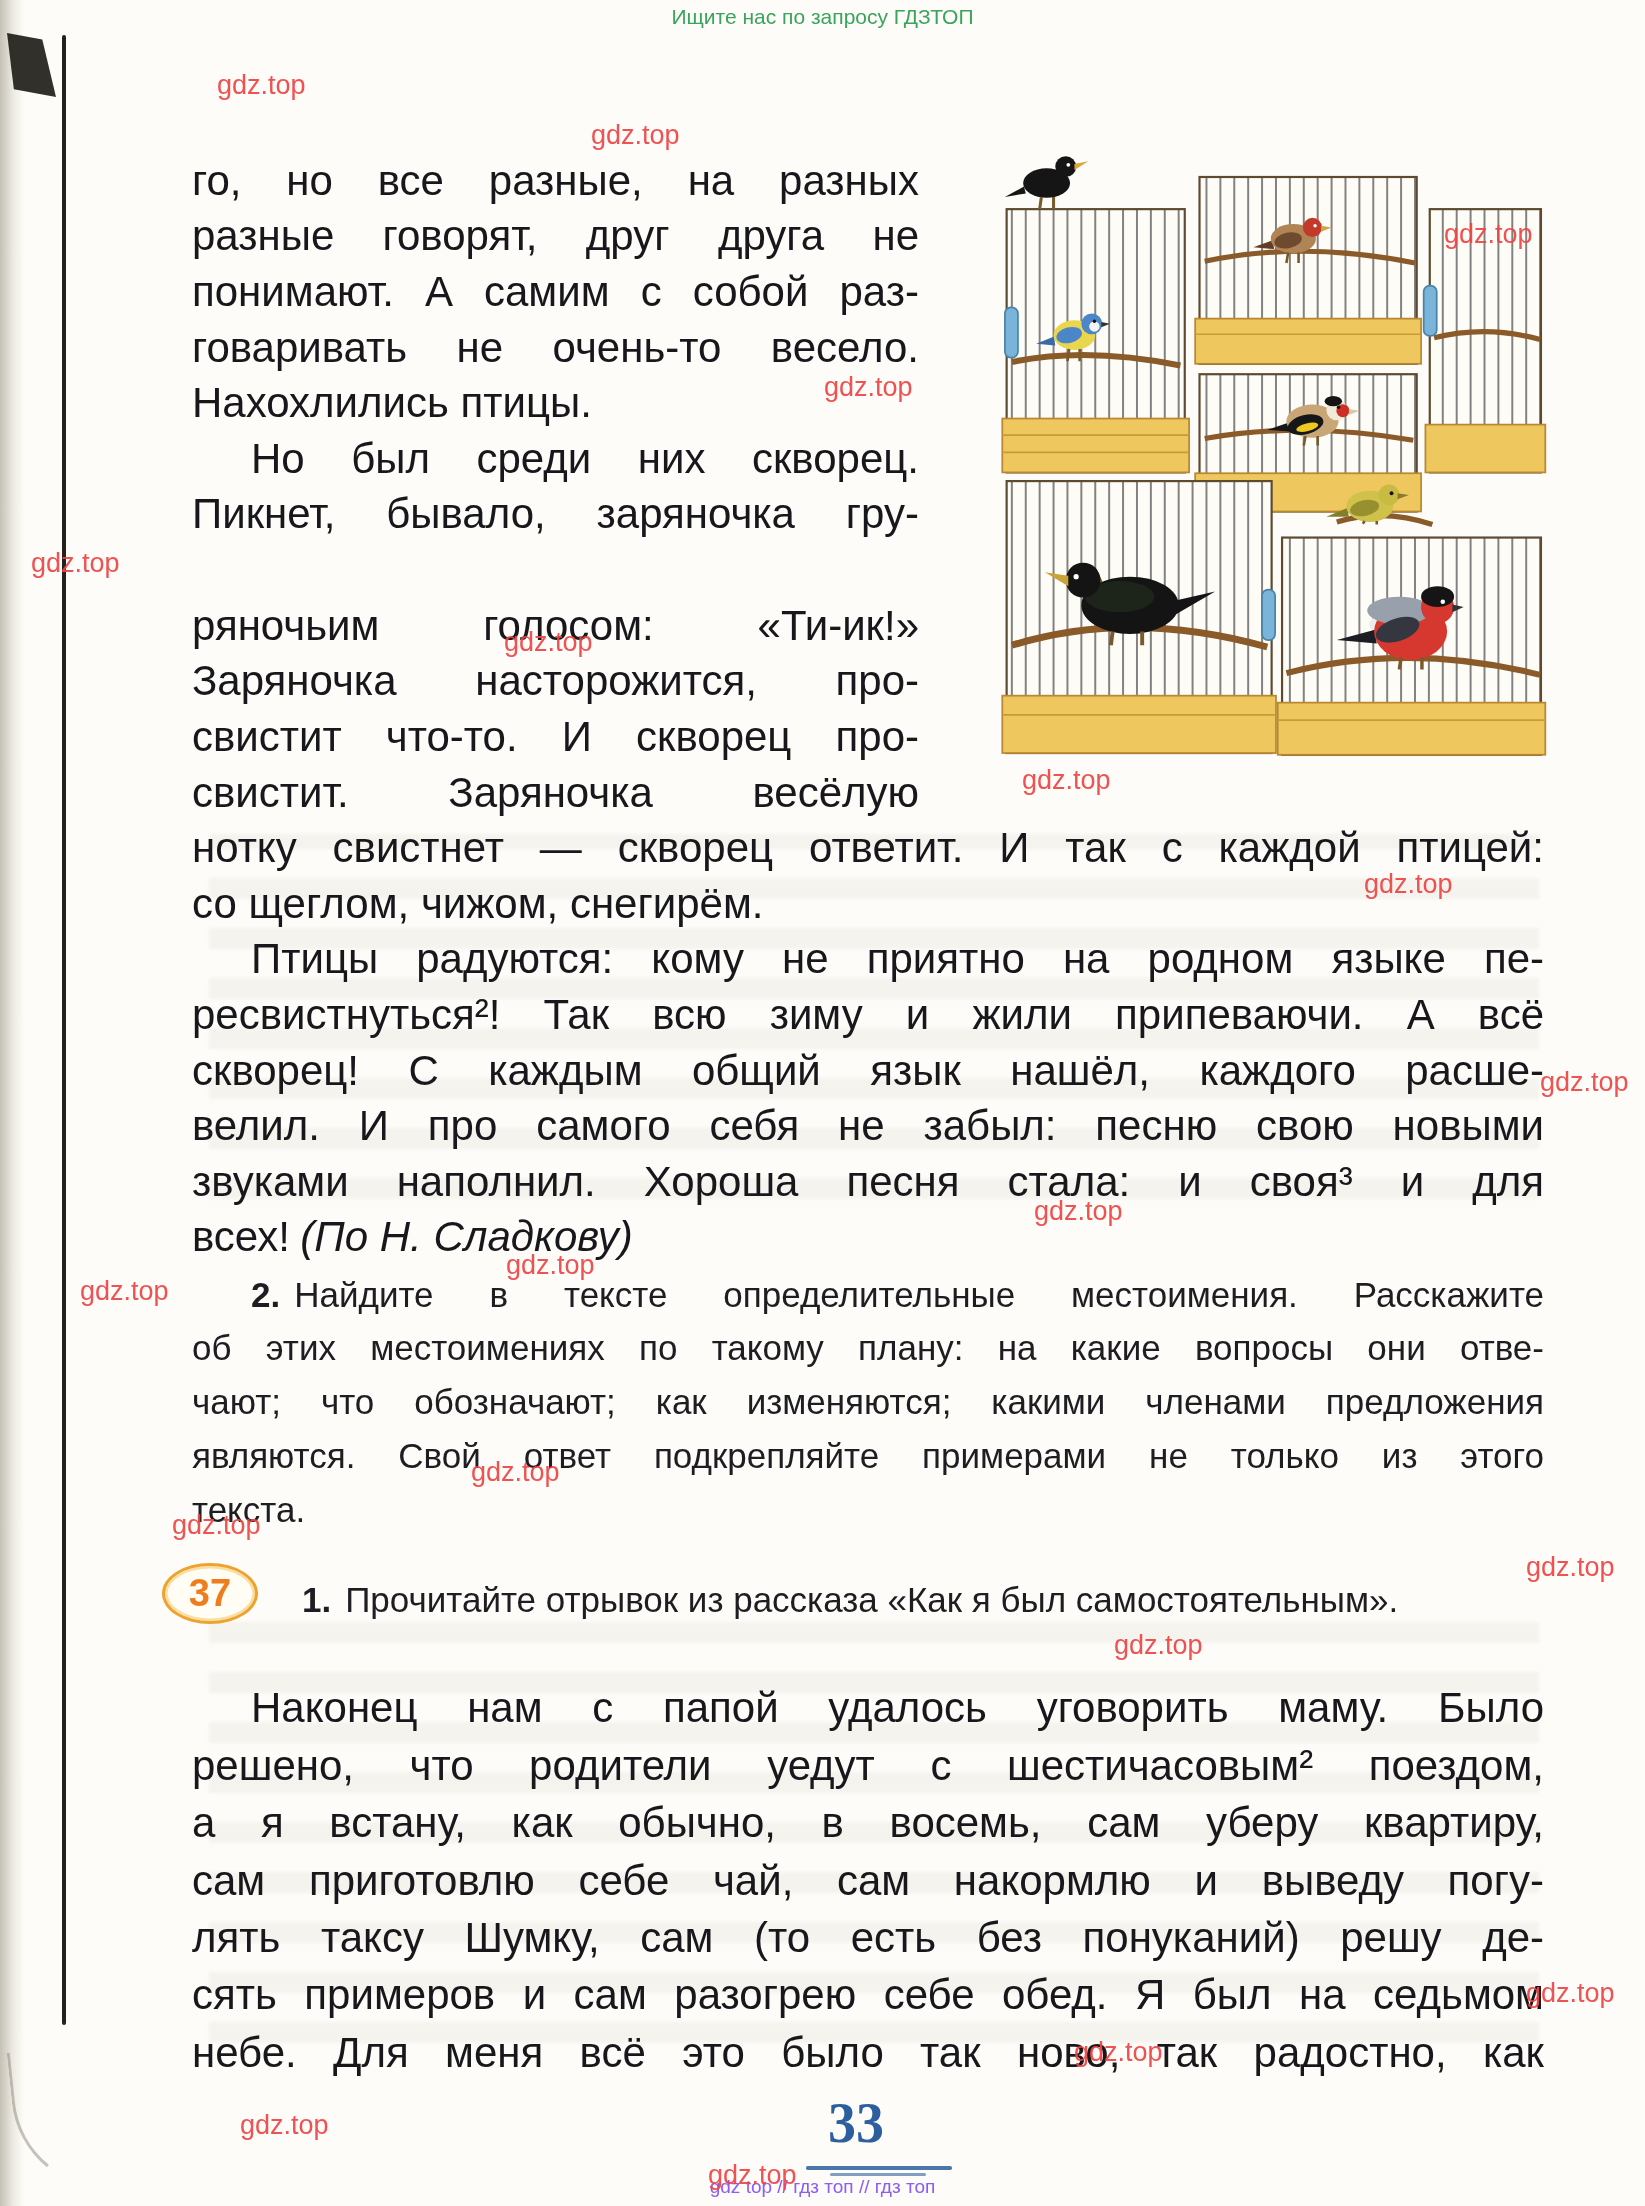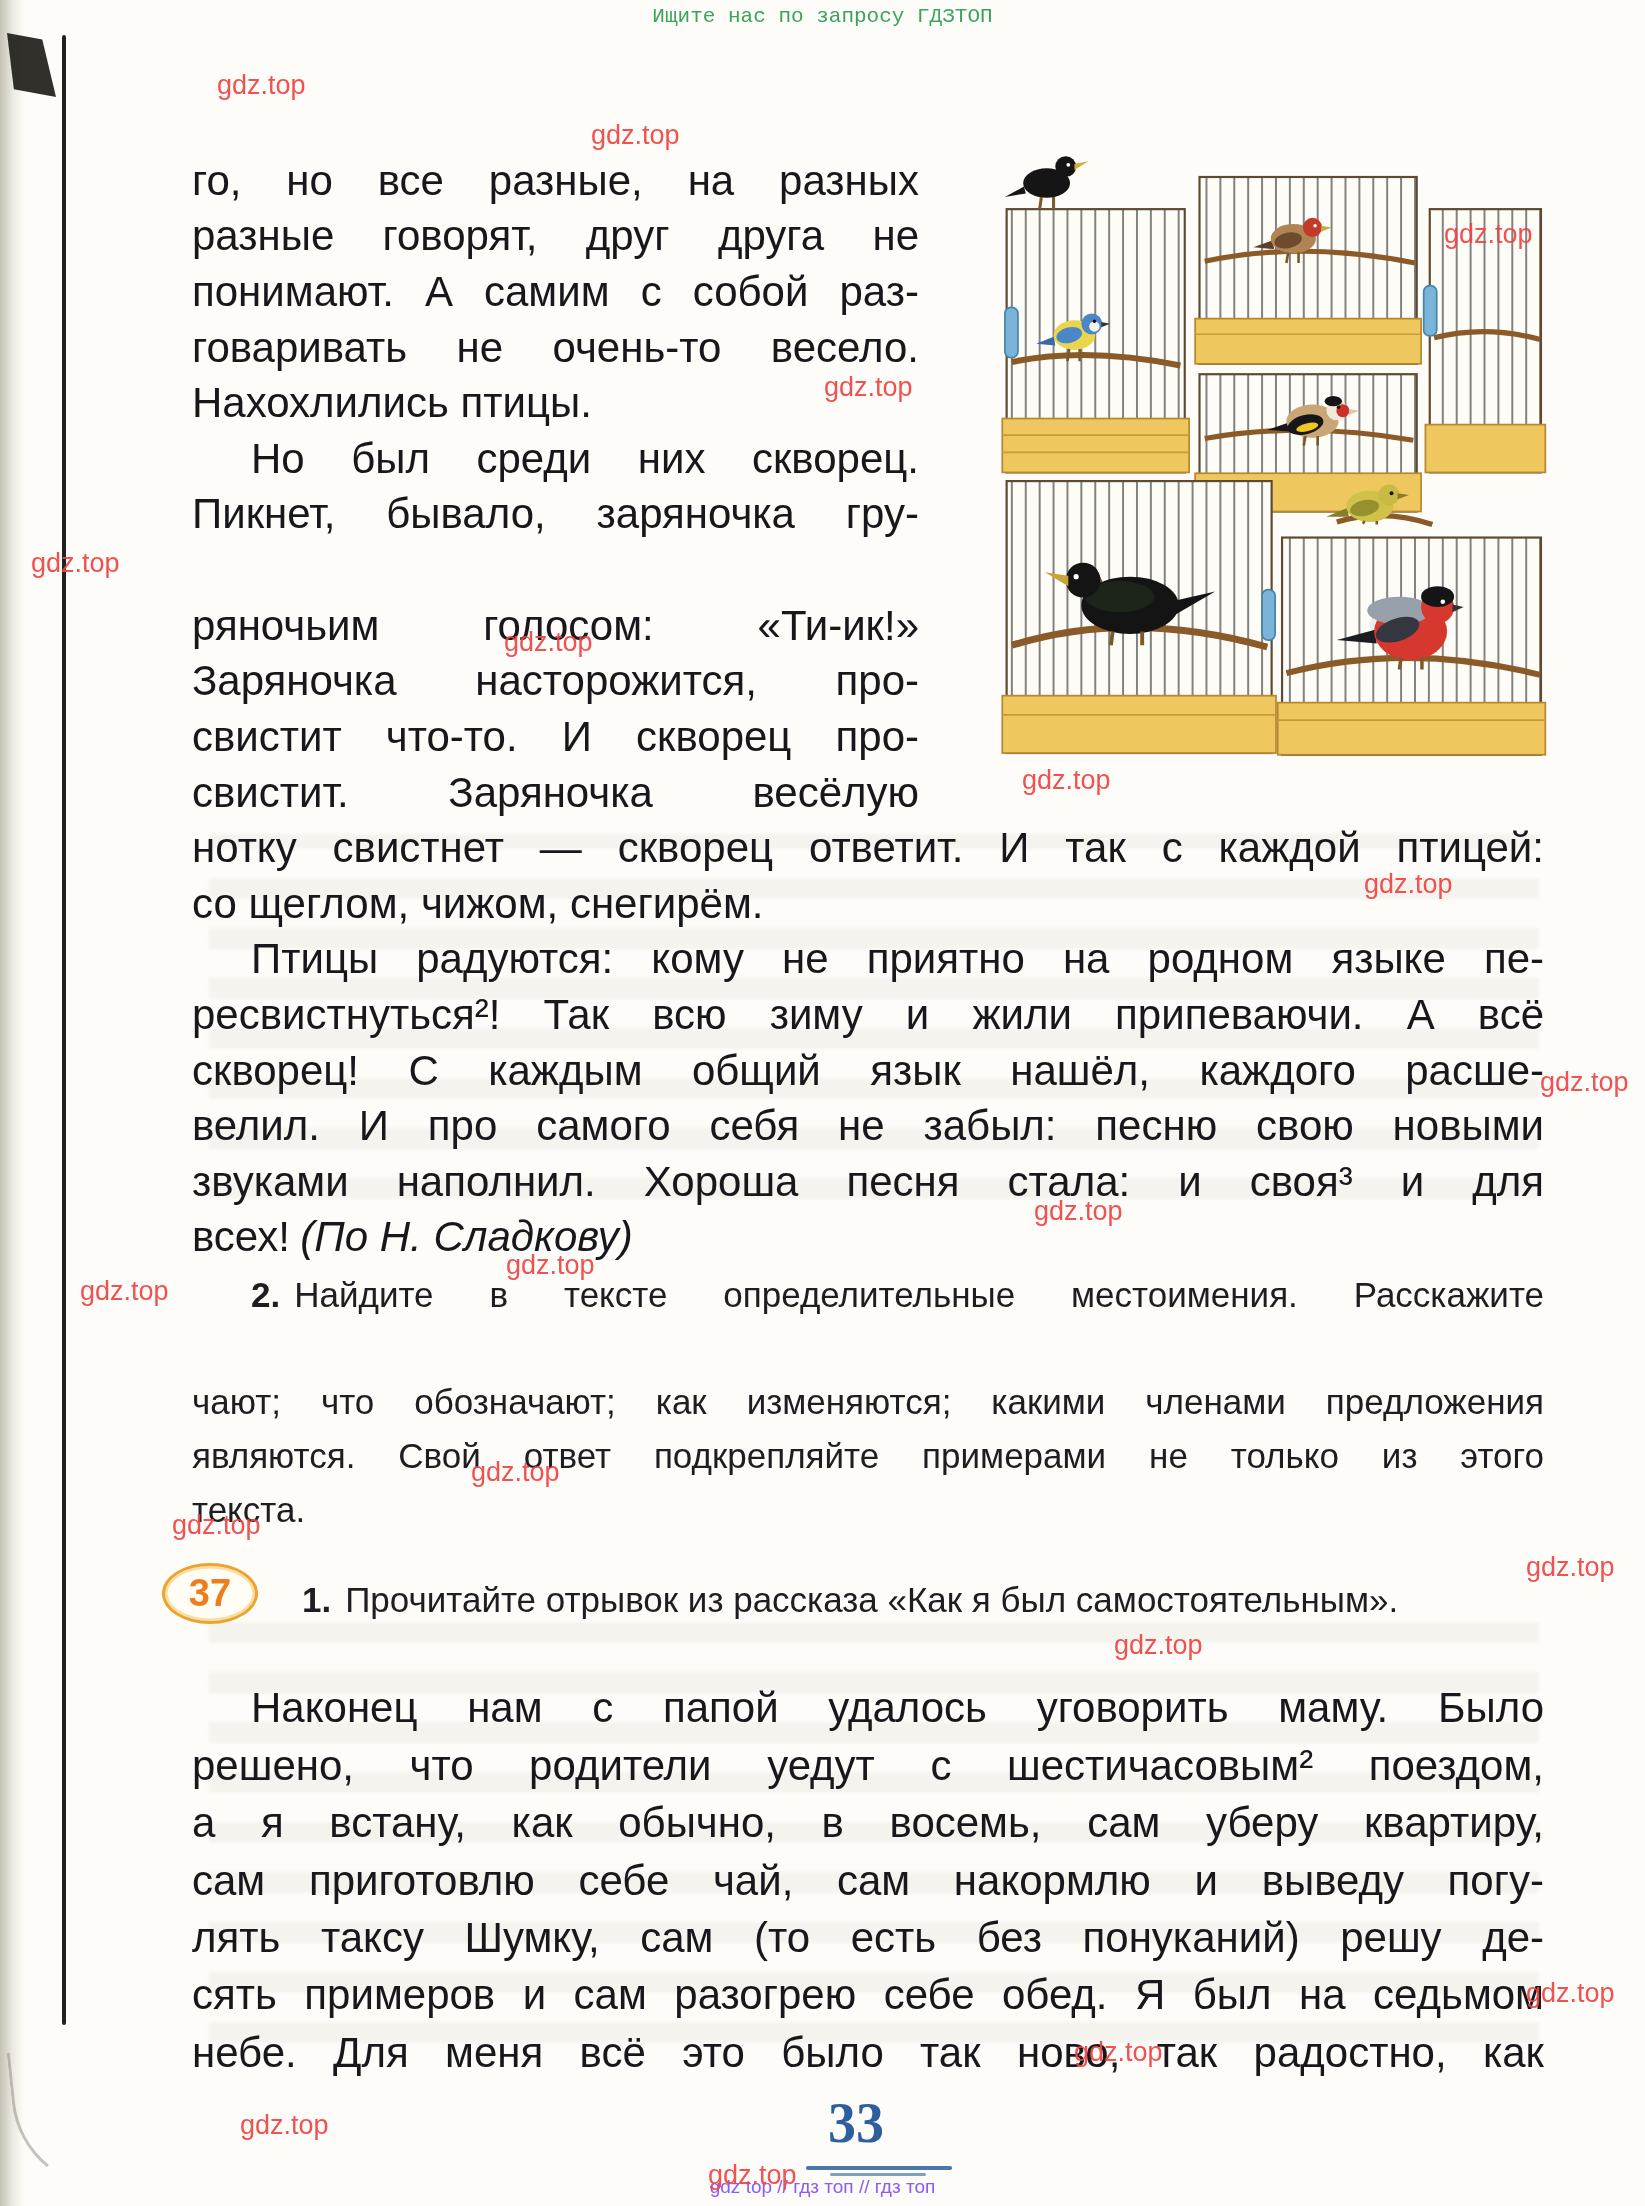--- a/index.html
+++ b/index.html
@@ -30,21 +30,21 @@
 
   
   .xline { position: absolute; left: 192px; width: 1352px; font-family: "Liberation Sans","DejaVu Sans",sans-serif;
            font-size: 35px; line-height: 47px; color: #1d1d22; z-index: 2; }
   .bnum  { font-weight: bold; margin-right: 14px; }
 
   
   .wm { position: absolute; font-family: "Liberation Sans",sans-serif; font-size: 27px; color: #ef4444;
         opacity: .92; z-index: 4; white-space: nowrap; }
   .banner-top { position: absolute; top: 5.2px; left: 50%; transform: translateX(-50%);
-        font-family: Liberation Mono, monospace; font-size: 21px; color: #3aa45c; z-index: 4; white-space: nowrap; }
+        font-family: Liberation Sans, sans-serif; font-size: 21px; color: #3aa45c; z-index: 4; white-space: nowrap; }
   .banner-bottom { position: absolute; top: 2176px; left: 50%; transform: translateX(-50%);
         font-family: "Liberation Sans",sans-serif; font-size: 19px; color: #8b5cf6; z-index: 4; white-space: nowrap; }
 
   
   .badge37 { position: absolute; left: 162px; top: 1563px; width: 96px; height: 61px;
         border: 3.5px solid #eda32d; box-shadow: inset 0 0 0 2.6px #f8dfa4; border-radius: 50%;
         color: #ee7d1e; font-family: "Liberation Sans",sans-serif; font-weight: bold; font-size: 38px;
         display: flex; align-items: center; justify-content: center; background: #fffdf4; z-index: 2; }
 
   
@@ -224,20 +224,21 @@
   <div class="sline just" style="top:1045px">скворец! С каждым общий язык нашёл, каждого расше-</div>
   <div class="sline just" style="top:1100px">велил. И про самого себя не забыл: песню свою новыми</div>
   <div class="sline just" style="top:1156px">звуками наполнил. Хороша песня стала: и своя³ и для</div>
   <div class="sline" style="top:1211px">
     <span>всех!</span><span class="attr">(По Н. Сладкову)</span>
   </div>
 
   <div class="xline just indent" style="top:1271px">
     <span class="bnum">2.</span><span>Найдите в тексте определительные местоимения. Расскажите</span>
   </div>
+  <div class="xline just" style="top:1324px">об этих местоимениях по такому плану: на какие вопросы они отве-</div>
   <div class="xline just" style="top:1378px">чают; что обозначают; как изменяются; какими членами предложения</div>
   <div class="xline just" style="top:1432px">являются. Свой ответ подкрепляйте примерами не только из этого</div>
   <div class="xline" style="top:1486px">текста.</div>
 
   <div class="badge37">37</div>
   <div class="xline" style="top:1576px; left:302px; width:1243px;">
     <span class="bnum">1.</span><span>Прочитайте отрывок из рассказа «Как я был самостоятельным».</span>
   </div>
 
   <div class="sline just indent" style="top:1682px">Наконец нам с папой удалось уговорить маму. Было</div>

